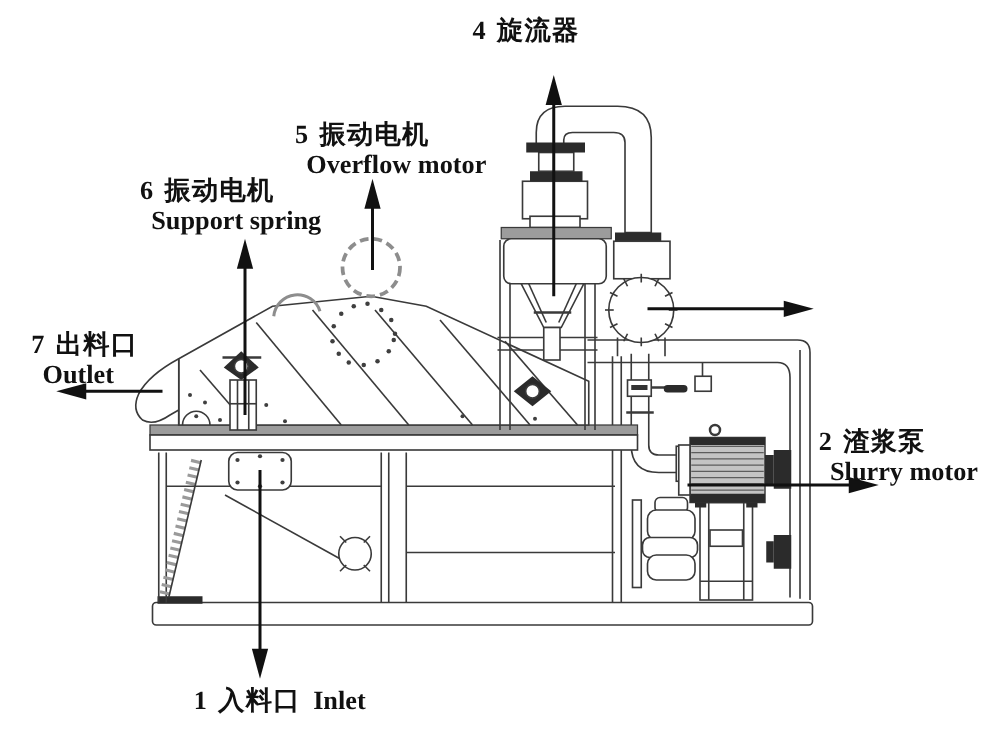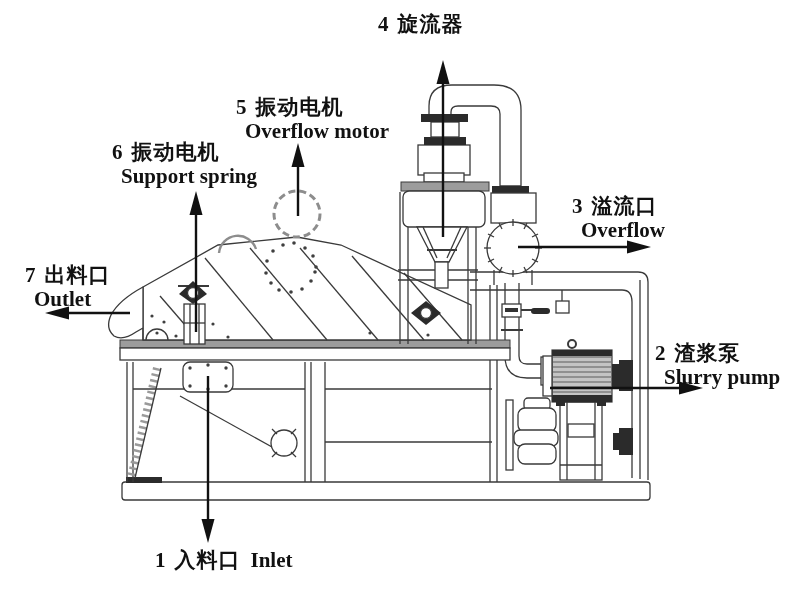--- a/index.html
+++ b/index.html
@@ -309,27 +309,23 @@
   <div class="callout" style="left:112px;top:140px;">
     <div class="l1"><span class="num">6</span><span class="zh">振动电机</span></div>
     <div class="l2">Support spring</div>
   </div>
 
   <div class="callout" style="left:25px;top:263px;">
     <div class="l1"><span class="num">7</span><span class="zh">出料口</span></div>
     <div class="l2">Outlet</div>
   </div>
 
-  <div class="callout" style="left:572px;top:194px;">
-    <div class="l1"><span class="num">3</span><span class="zh">溢流口</span></div>
-    <div class="l2">Overflow</div>
-  </div>
 
   <div class="callout" style="left:655px;top:341px;">
     <div class="l1"><span class="num">2</span><span class="zh">渣浆泵</span></div>
-    <div class="l2">Slurry pump</div>
+    <div class="l2">Slurry motor</div>
   </div>
 
   <div class="callout" style="left:155px;top:548px;">
     <div class="l1"><span class="num">1</span><span class="zh">入料口</span><span class="en-inline">Inlet</span></div>
   </div>
 
 </div>
 
 </body></html>

